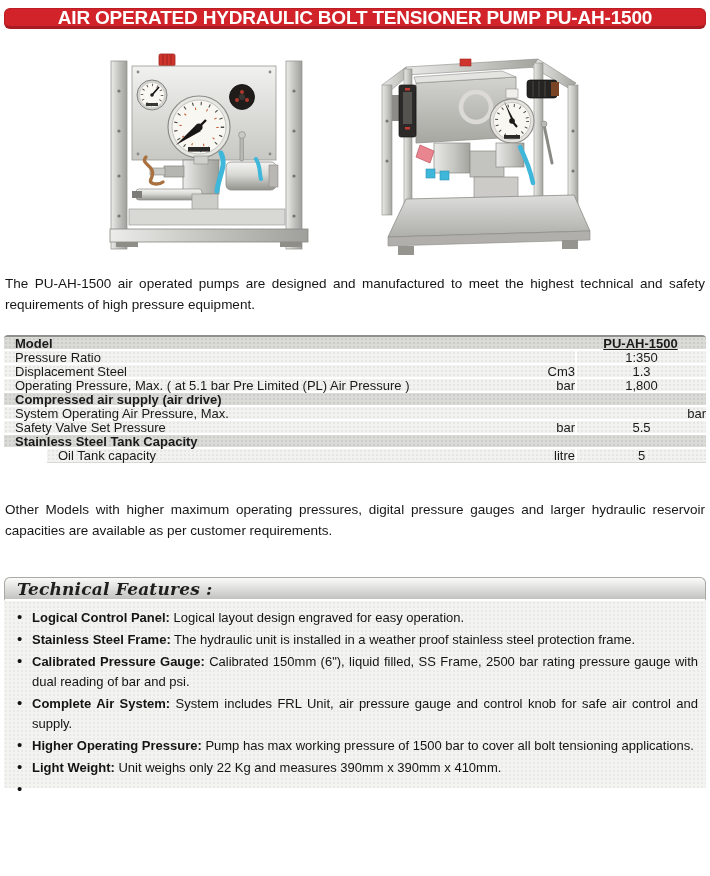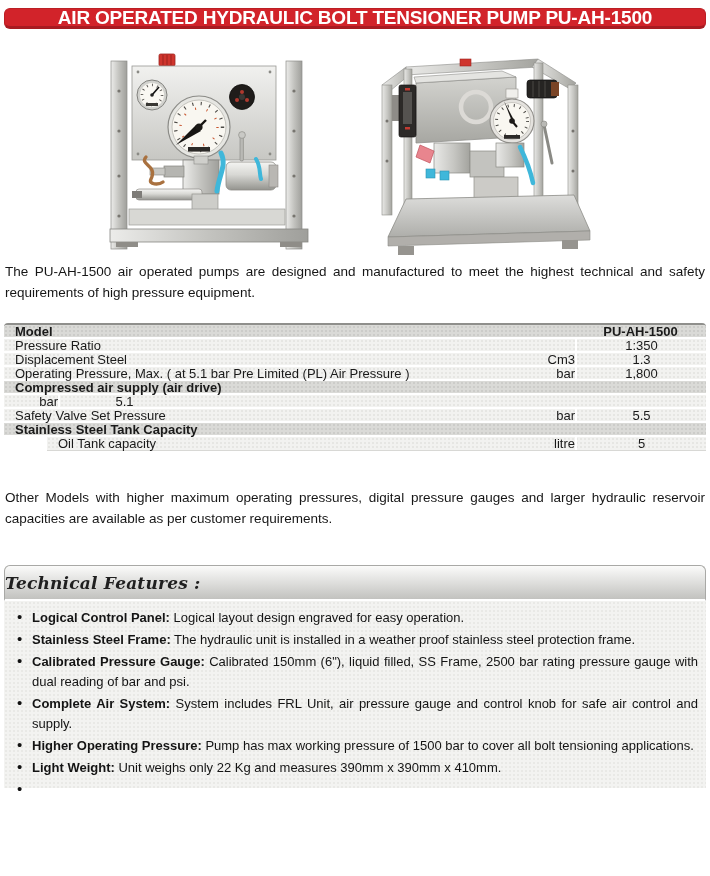--- a/index.html
+++ b/index.html
@@ -29,21 +29,21 @@
   .images-row {
     margin-top:22px; height:210px;
     display:flex; justify-content:center; align-items:flex-start; gap:58px;
   }
 
   
   .para {
     margin:0 5px; font-size:13.5px; line-height:21px;
     text-align:justify; color:#161616;
   }
-  .para.intro { }
+  .para.intro { margin-top:12px; }
   .para.note  { margin-top:36px; }
 
   
   .spec-table {
     margin:20px 4px 0 4px;
     border-top:2px solid #8f8f8c;
     border-radius:4px 4px 0 0; overflow:hidden;
   }
   .t-row {
     display:flex; align-items:stretch; height:14px;
@@ -59,36 +59,36 @@
     background-image:radial-gradient(#ccccc9 1px, transparent 1.2px);
     background-size:4px 4px;
     font-weight:700;
   }
   .t-label { flex:1; display:flex; align-items:center; padding-left:11px; }
   .t-unit  { width:54px; display:flex; align-items:center; justify-content:flex-end; }
   .t-value {
     width:131px; border-left:2px solid #fff;
     display:flex; align-items:center; justify-content:center;
   }
-  .t-head .t-value { border-left:none; }
+  .t-head .t-value { border-left:none;text-decoration:underline; }
 
   
   .features {
     margin:36px 4px 0 4px;
     background-color:#f3f3f1;
     background-image:radial-gradient(#e9e9e6 1px, transparent 1.2px);
     background-size:4px 4px;
     border-radius:6px 6px 0 0;
     min-height:211px;
   }
   .features-head {
-    height:36px; border-radius:6px 6px 0 0;
+    height:24px; border-radius:6px 6px 0 0;
     background:linear-gradient(#fbfbfa, #c2c2bf);
     border:1px solid #a9a9a6; border-bottom:2px solid #fff;
-    display:flex; align-items:center; padding-left:0;
+    display:flex; align-items:center; padding-left:12px;
   }
   .features-title {
     font-family:"DejaVu Serif", serif; font-style:italic; font-weight:600;
     font-size:17px; color:#1f1f1f; letter-spacing:0.2px;
   }
   .features-list {
     list-style:none; padding:7px 8px 8px 12px;
   }
   .features-list li {
     position:relative; padding-left:16px; margin-bottom:2px;
@@ -320,22 +320,22 @@
     </div>
     <div class="t-row">
       <div class="t-label">Operating Pressure, Max. ( at 5.1 bar Pre Limited (PL) Air Pressure )</div>
       <div class="t-unit">bar</div>
       <div class="t-value">1,800</div>
     </div>
     <div class="t-row t-section">
       <div class="t-label">Compressed air supply (air drive)</div>
     </div>
     <div class="t-row">
+      <div class="t-label">System Operating Air Pressure, Max.</div>
       <div class="t-unit">bar</div>
-      <div class="t-value">5.1</div>
     </div>
     <div class="t-row">
       <div class="t-label">Safety Valve Set Pressure</div>
       <div class="t-unit">bar</div>
       <div class="t-value">5.5</div>
     </div>
     <div class="t-row t-section">
       <div class="t-label">Stainless Steel Tank Capacity</div>
     </div>
     <div class="t-row">

